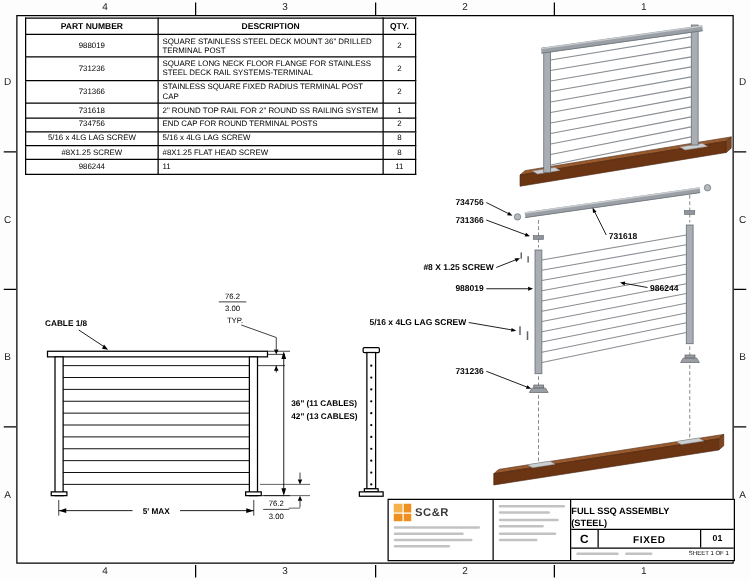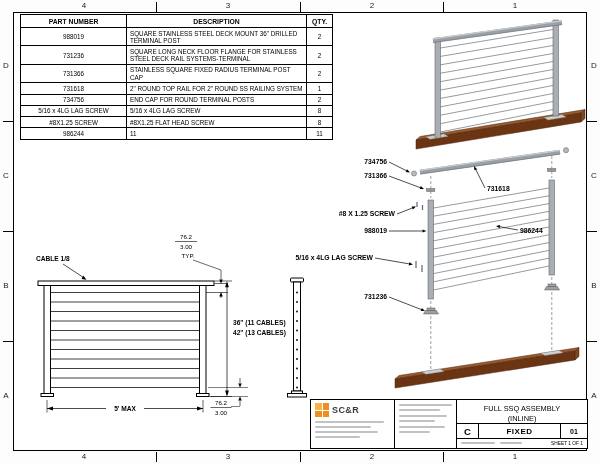--- a/index.html
+++ b/index.html
@@ -30,21 +30,21 @@
   .tb-logo-cell { width:84px; border-right:1px solid #000; padding:3px 4px 2px; display:flex; flex-direction:column; }
   .tb-logo { display:flex; align-items:center; gap:3px; }
   .logo-squares { width:14px; height:14px; display:grid; grid-template-columns:1fr 1fr; grid-template-rows:1fr 1fr; gap:1px; flex:none; }
   .logo-squares i { background:#ef8f1f; display:block; }
   .logo-squares i:first-child { background:#f6b24a; }
   .logo-text { font-size:9px; font-weight:bold; color:#3a3a3a; letter-spacing:0.4px; }
   .bar { background:#c2c2c2; height:2px; border-radius:1px; display:block; }
   .tb-fineprint { margin-top:4px; display:flex; flex-direction:column; gap:3px; }
   .tb-mid { width:62px; border-right:1px solid #000; padding:4px 4px; display:flex; flex-direction:column; gap:3.4px; }
   .tb-right { flex:1; display:flex; flex-direction:column; }
-  .tb-title { flex:1; text-align:center; font-weight:normal; font-size:7.4px; padding-top:4px; line-height:1.3; }
+  .tb-title { flex:1; text-align:left; font-weight:bold; font-size:7.4px; padding-top:4px; line-height:1.3; }
   .tb-row2 { display:flex; border-top:1px solid #000; height:16px; }
   .tb-size { width:22px; border-right:1px solid #000; display:flex; align-items:center; justify-content:center; font-weight:bold; font-size:9.5px; }
   .tb-dwg { flex:1; border-right:1px solid #000; display:flex; align-items:center; justify-content:center; font-weight:bold; font-size:8px; letter-spacing:0.5px; }
   .tb-rev { width:26px; display:flex; align-items:center; justify-content:center; font-size:7px; font-weight:bold; }
   .tb-row3 { display:flex; align-items:center; border-top:1px solid #000; height:11px; padding:0 4px; gap:5px; }
   .tb-row3 .bar { width:34px; }
   .tb-sheet { margin-left:auto; font-size:4.8px; white-space:nowrap; }
 </style>
 </head>
 <body>
@@ -368,21 +368,21 @@
       <span class="bar" style="width:100%"></span>
       <span class="bar" style="width:78%"></span>
       <span class="bar" style="width:90%"></span>
       <span class="bar" style="width:68%"></span>
       <span class="bar" style="width:86%"></span>
       <span class="bar" style="width:58%"></span>
     </div>
     <div class="tb-right">
       <div class="tb-title">
         <div>FULL SSQ ASSEMBLY</div>
-        <div>(INLINE)</div>
+        <div>(STEEL)</div>
       </div>
       <div class="tb-row2">
         <div class="tb-size">C</div>
         <div class="tb-dwg">FIXED</div>
         <div class="tb-rev">01</div>
       </div>
       <div class="tb-row3">
         <span class="bar"></span>
         <span class="bar" style="width:22px"></span>
         <span class="tb-sheet">SHEET 1 OF 1</span>

